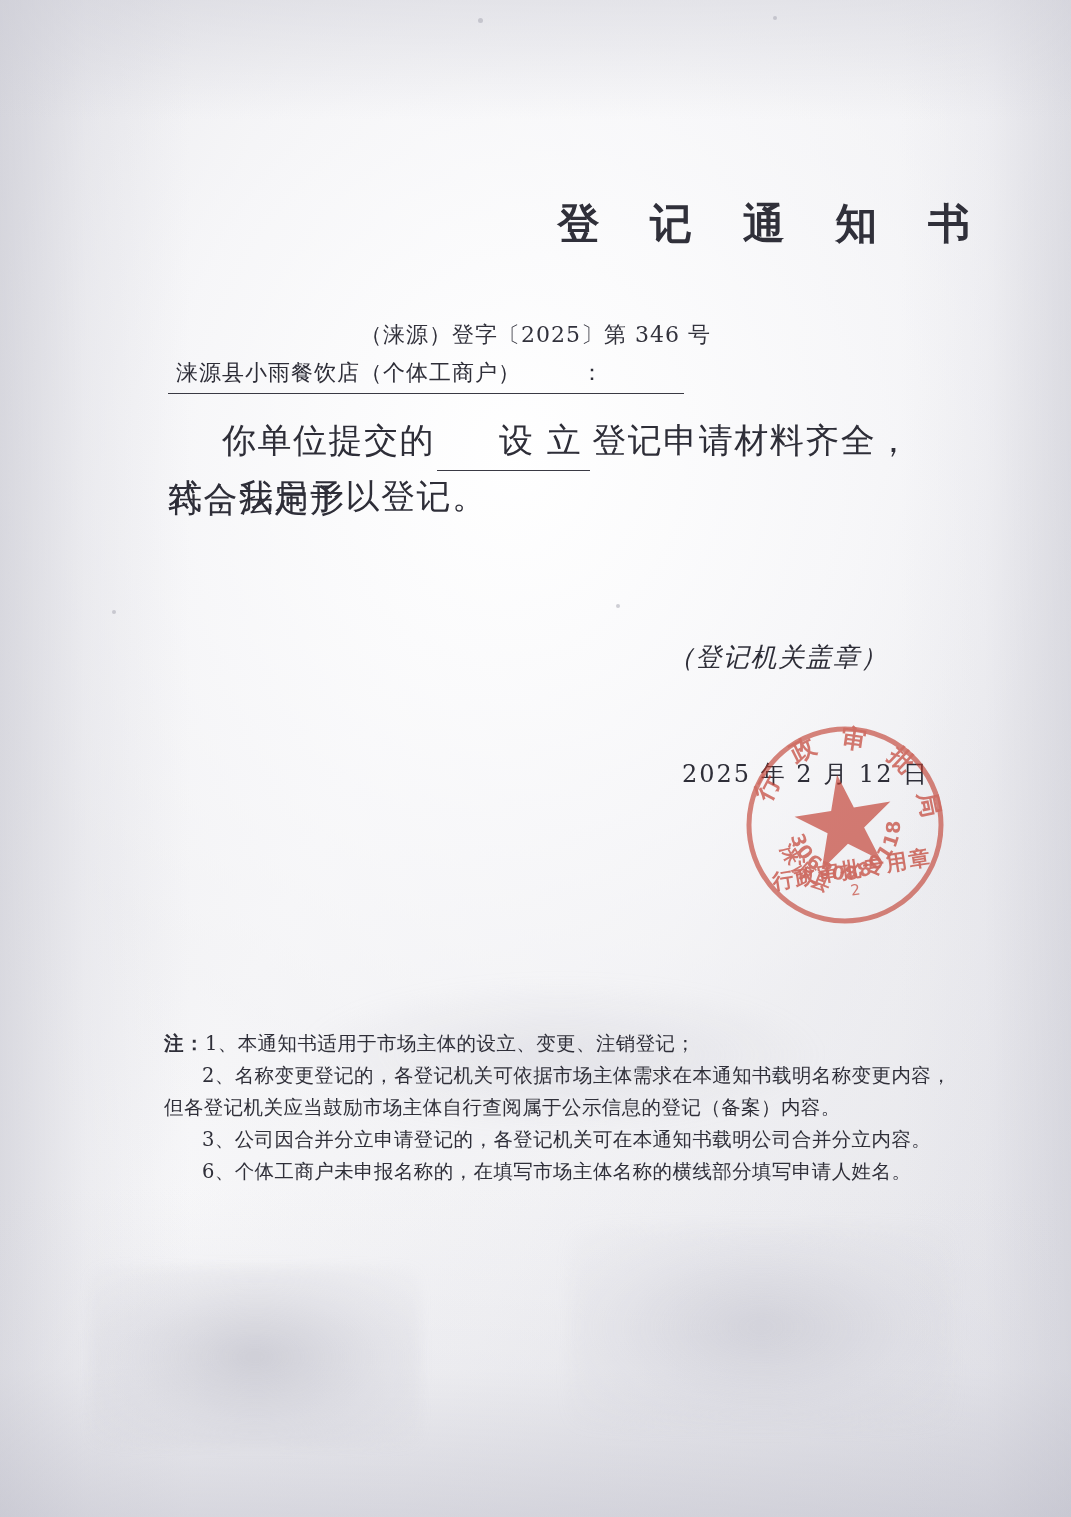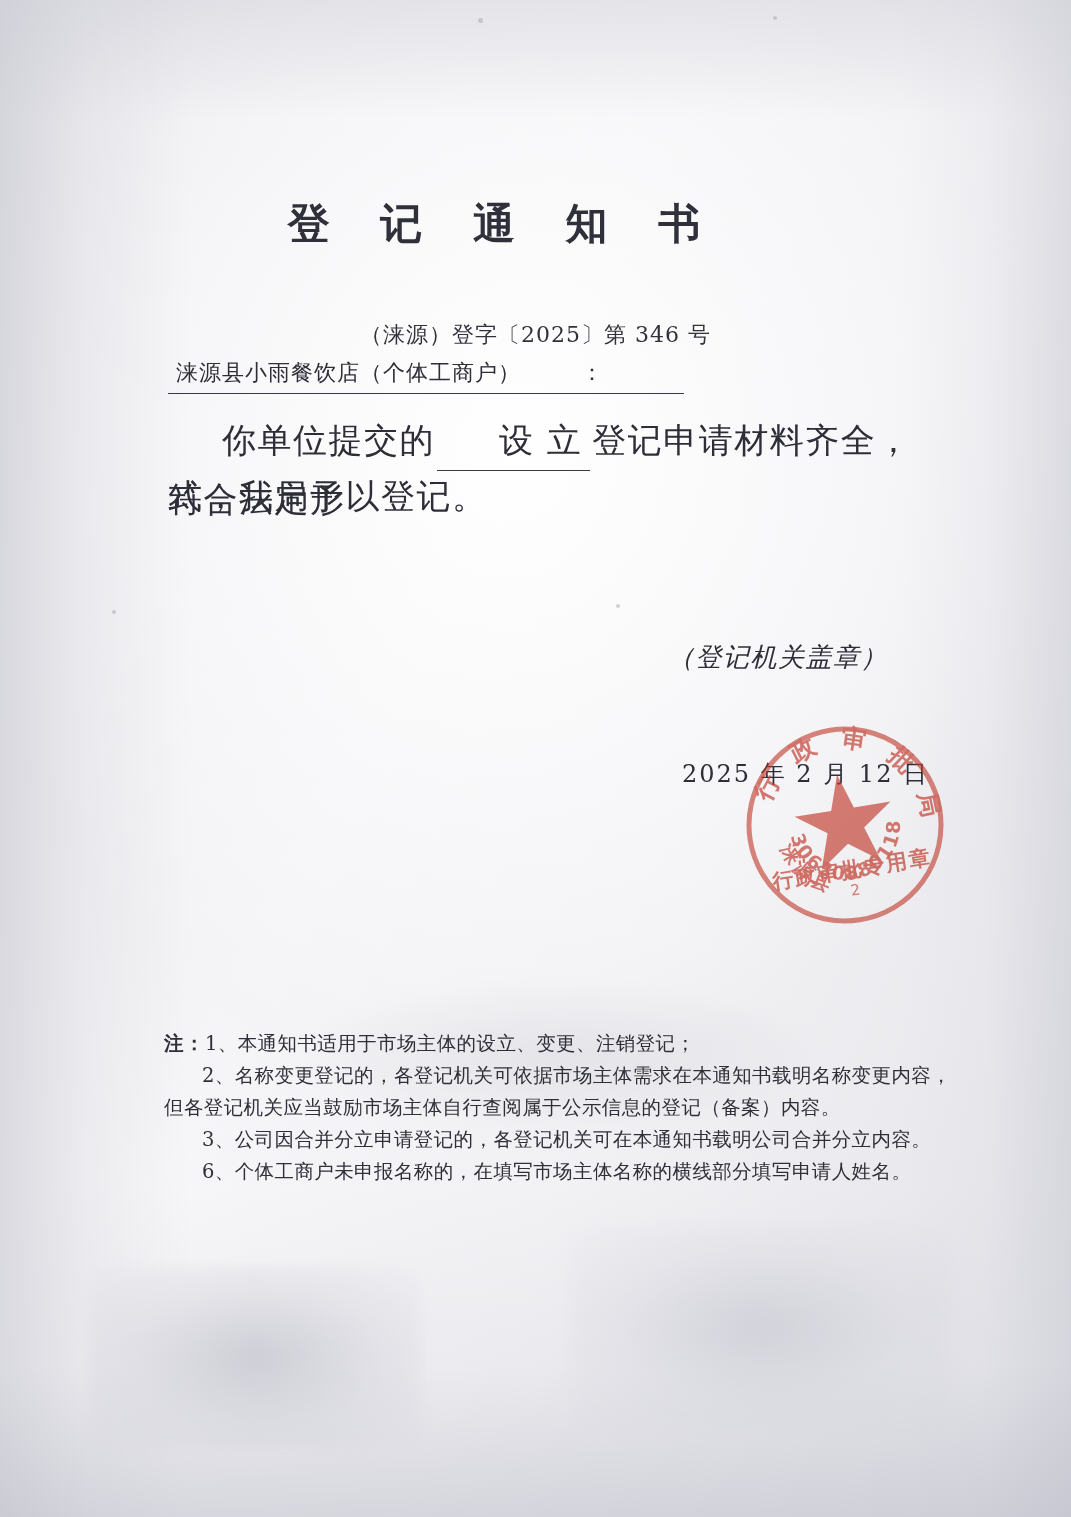--- a/index.html
+++ b/index.html
@@ -65,21 +65,21 @@
   
   .content {
     position: absolute;
     inset: 0;
   }
   .doc-title {
     position: absolute;
     top: 196px;
     left: 0;
     width: 988px;
-    text-align: center;
+    text-align: right;
     font-size: 42px;
     font-weight: bold;
     letter-spacing: 18px;
     text-indent: 18px;
     color: #30303a;
     font-family: "DejaVu Sans", "Liberation Sans", sans-serif;
   }
   .doc-number {
     position: absolute;
     top: 288px;

